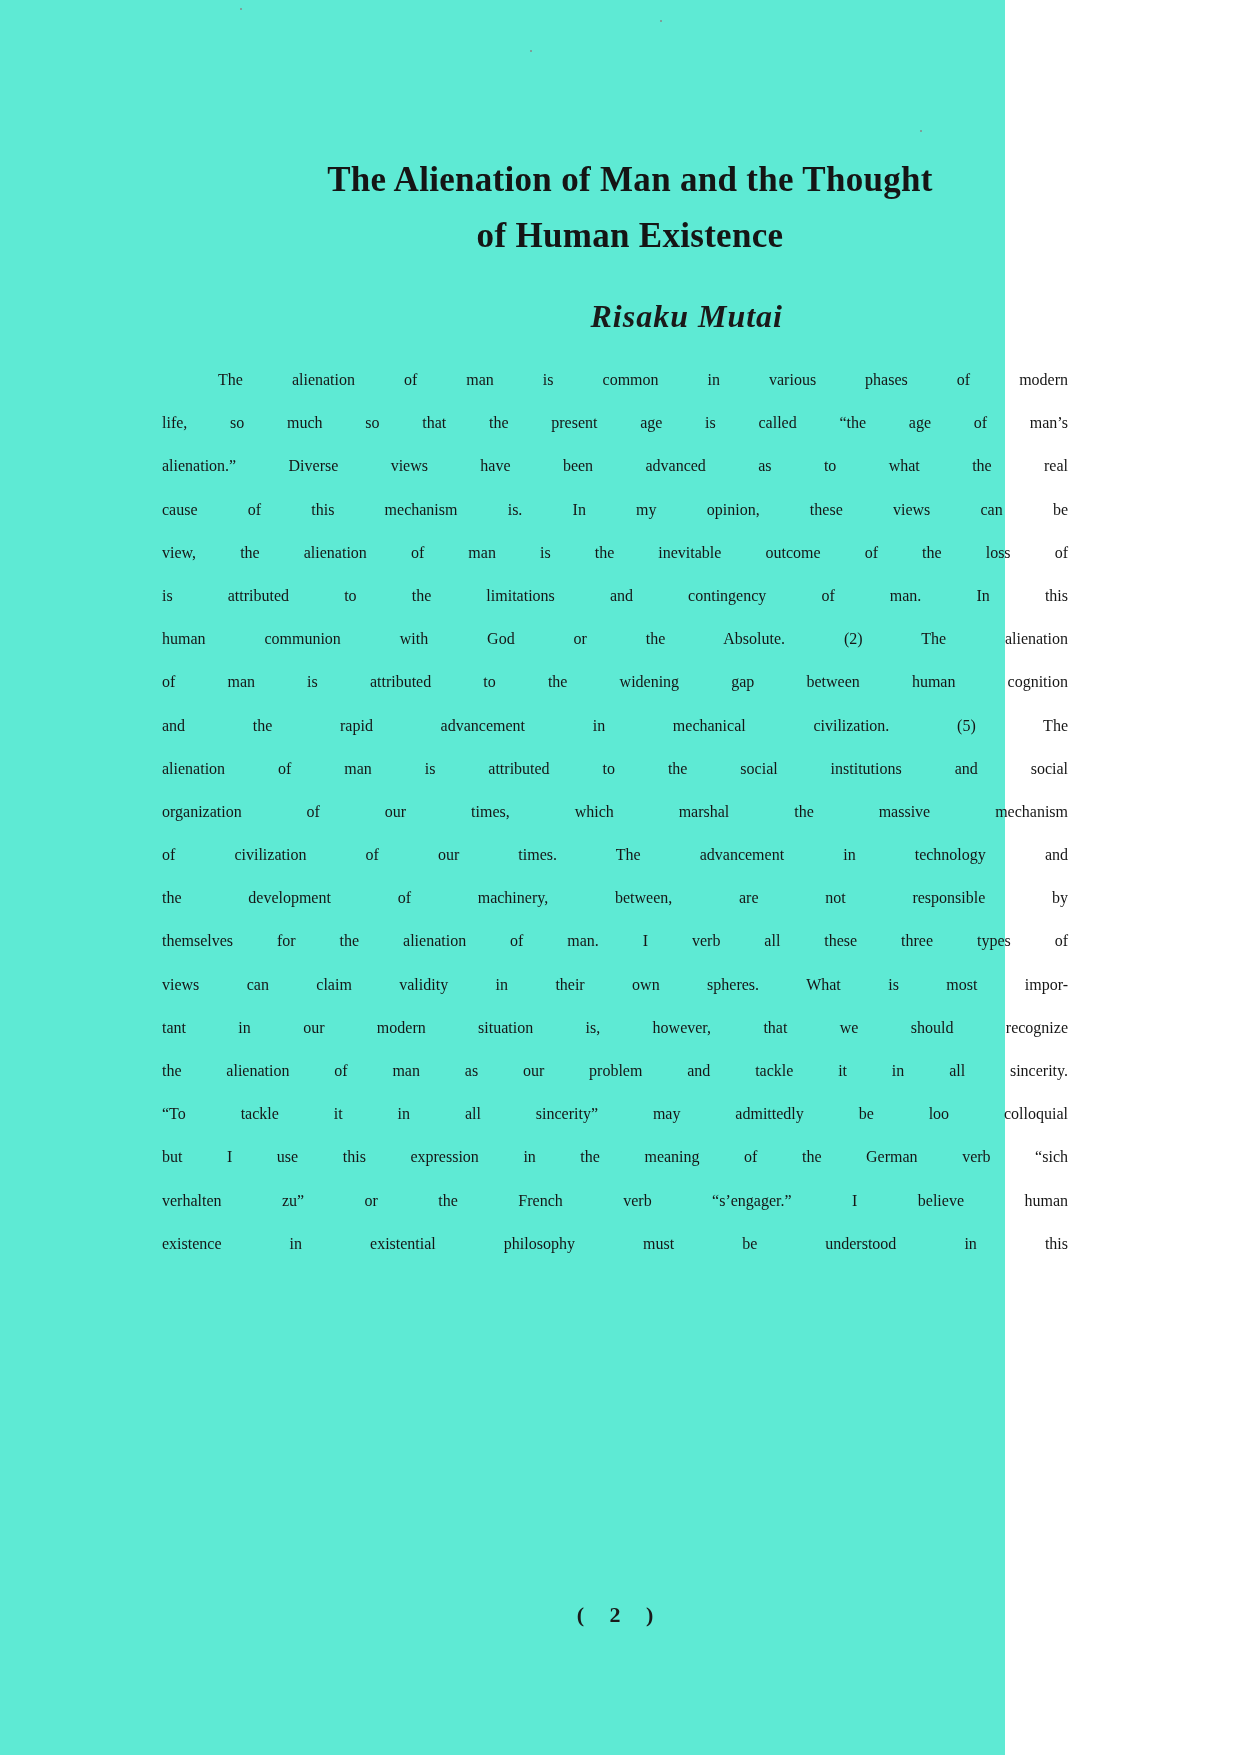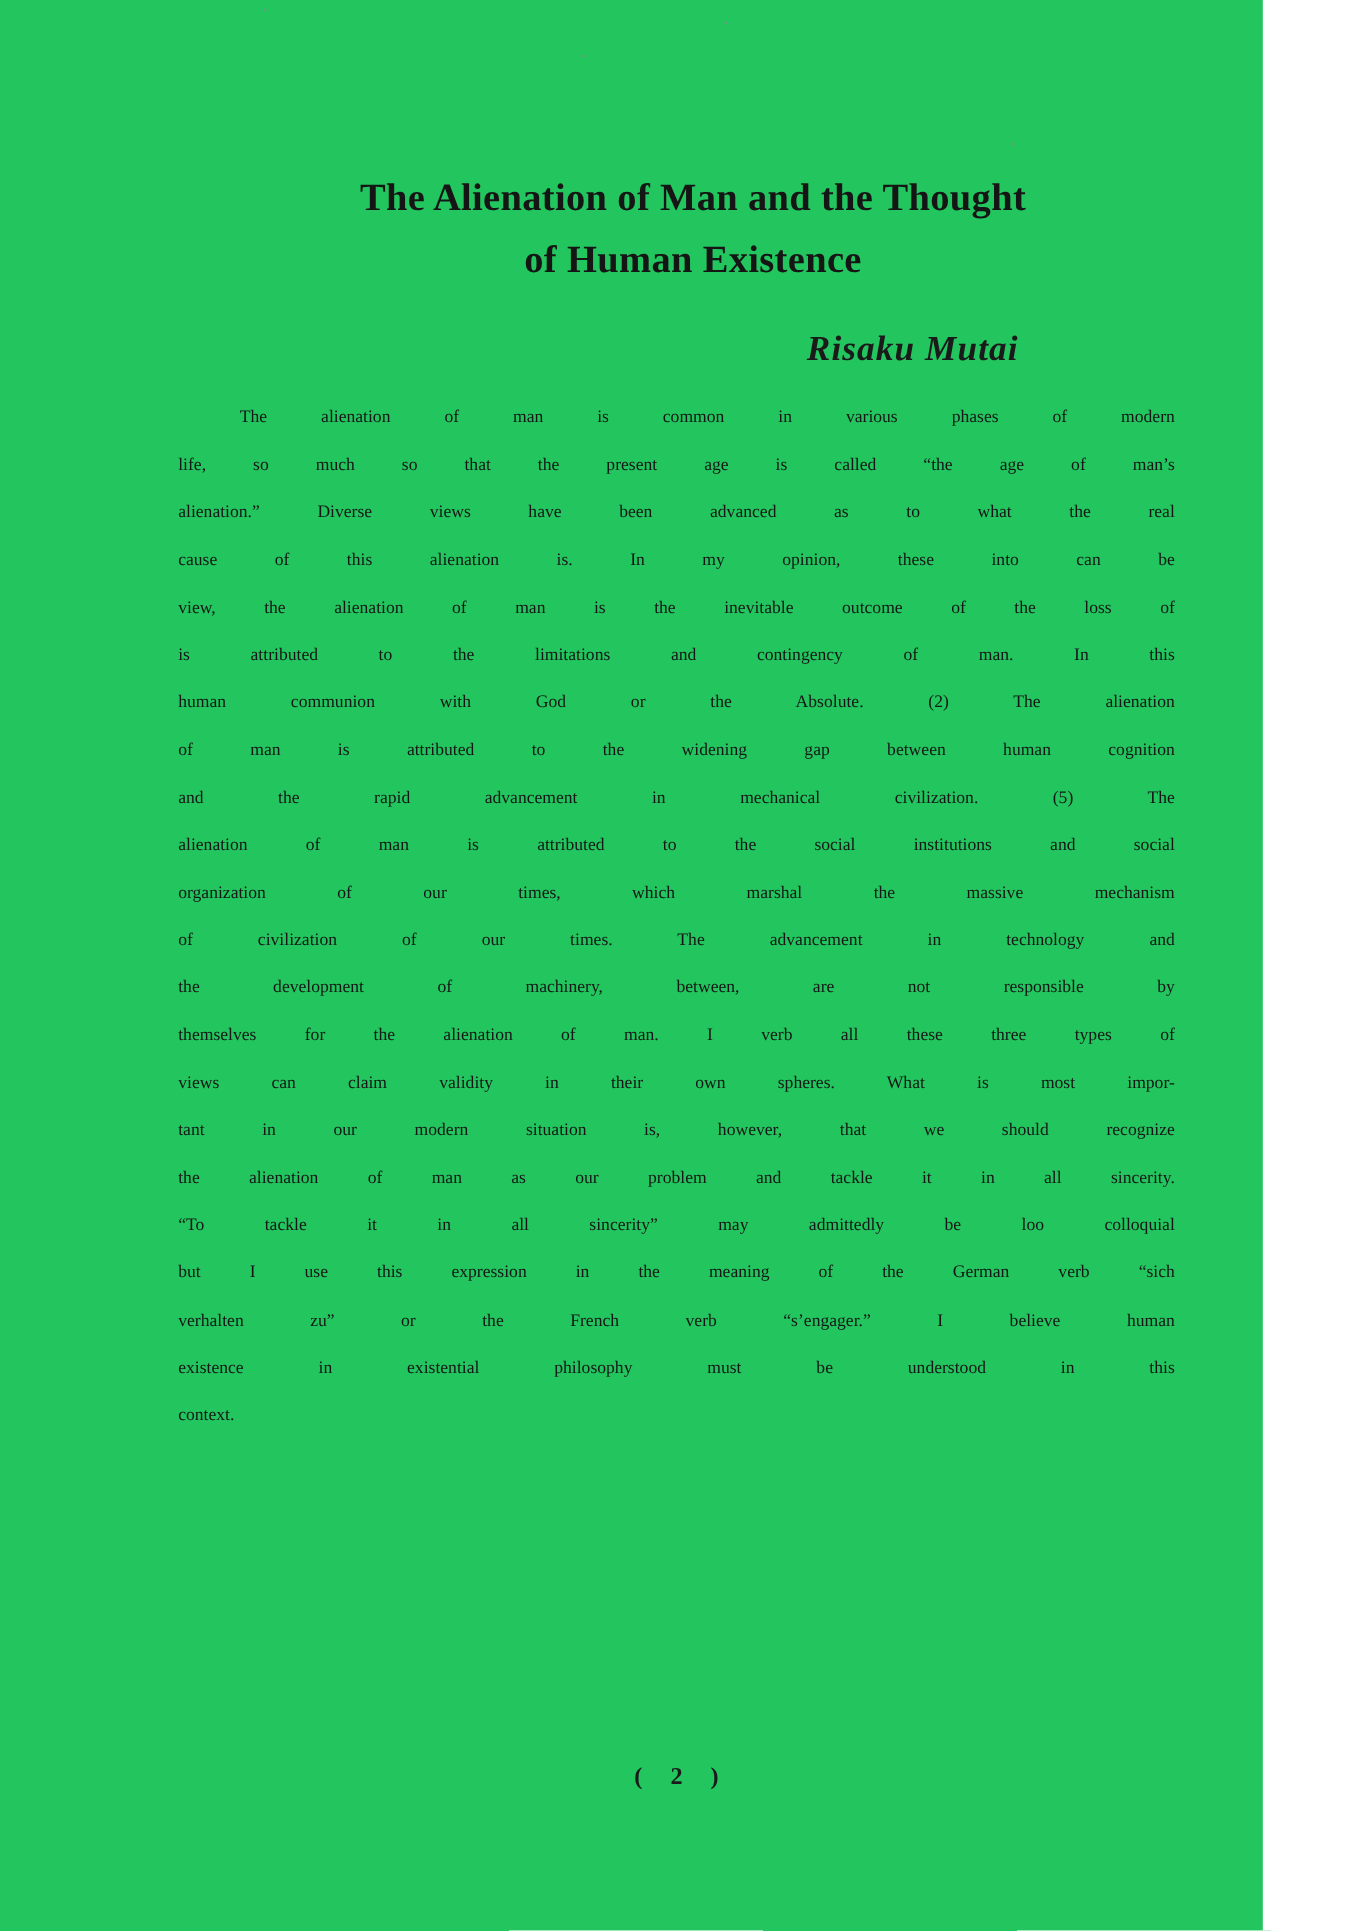--- a/index.html
+++ b/index.html
@@ -11,23 +11,23 @@
       width: 1240px;
       height: 1755px;
       position: relative;
       overflow: hidden;
       font-family: "Liberation Serif", "DejaVu Serif", serif;
       color: #111111;
     }
     .page {
       position: absolute;
       left: 0; top: 0;
-      width: 1148px;
+      width: 1005px;
       height: 1755px;
-      background: #22c55e;
+      background: #5eead4;
     }
     .title {
       position: absolute;
       left: 0;
       width: 1240px;
       text-align: center;
       font-weight: bold;
       font-size: 35px;
       letter-spacing: 0.3px;
       color: #151515;
@@ -93,35 +93,34 @@
 
   <h1 class="title l1">The Alienation of Man and the Thought</h1>
   <h1 class="title l2">of Human Existence</h1>
 
   <div class="author">Risaku Mutai</div>
 
   <div class="body-text">
     <span class="line first">The alienation of man is common in various phases of modern</span>
     <span class="line">life, so much so that the present age is called “the age of man’s</span>
     <span class="line">alienation.” Diverse views have been advanced as to what the real</span>
-    <span class="line">cause of this alienation is. In my opinion, these into can be</span>
+    <span class="line">cause of this mechanism is. In my opinion, these views can be</span>
     <span class="line">view, the alienation of man is the inevitable outcome of the loss of</span>
     <span class="line">is attributed to the limitations and contingency of man. In this</span>
     <span class="line">human communion with God or the Absolute. (2) The alienation</span>
     <span class="line">of man is attributed to the widening gap between human cognition</span>
     <span class="line">and the rapid advancement in mechanical civilization. (5) The</span>
     <span class="line">alienation of man is attributed to the social institutions and social</span>
     <span class="line">organization of our times, which marshal the massive mechanism</span>
     <span class="line">of civilization of our times. The advancement in technology and</span>
     <span class="line">the development of machinery, between, are not responsible by</span>
     <span class="line">themselves for the alienation of man. I verb all these three types of</span>
     <span class="line">views can claim validity in their own spheres. What is most impor-</span>
     <span class="line">tant in our modern situation is, however, that we should recognize</span>
     <span class="line">the alienation of man as our problem and tackle it in all sincerity.</span>
     <span class="line">“To tackle it in all sincerity” may admittedly be loo colloquial</span>
     <span class="line">but I use this expression in the meaning of the German verb “sich</span>
     <span class="line">verhalten zu” or the French verb “s’engager.” I believe human</span>
     <span class="line">existence in existential philosophy must be understood in this</span>
-    <span class="line last">context.</span>
   </div>
 
   <div class="page-number">( 2 )</div>
 </div>
 
 </body></html>

